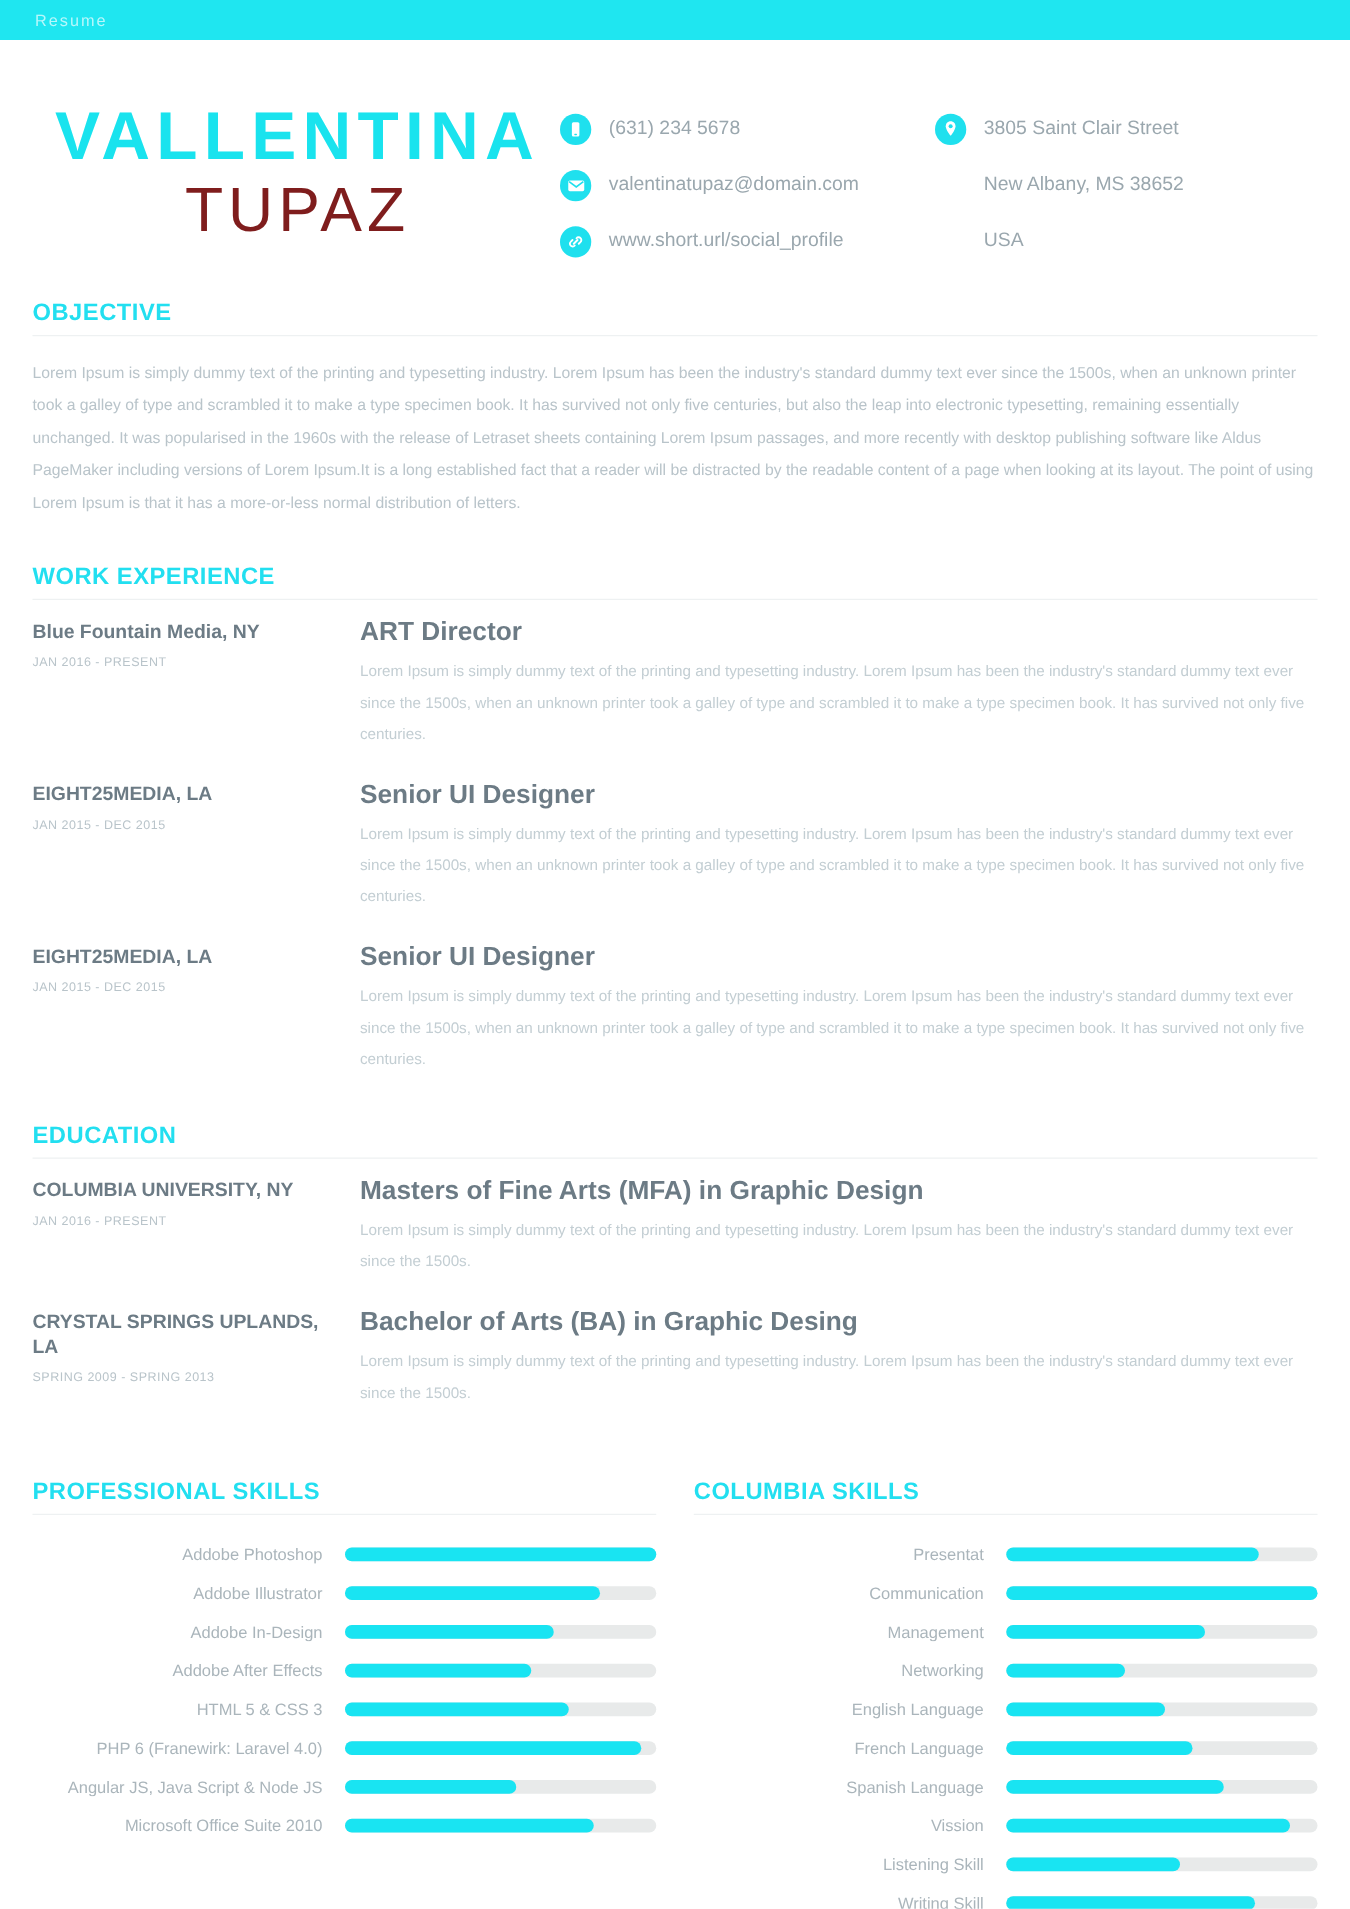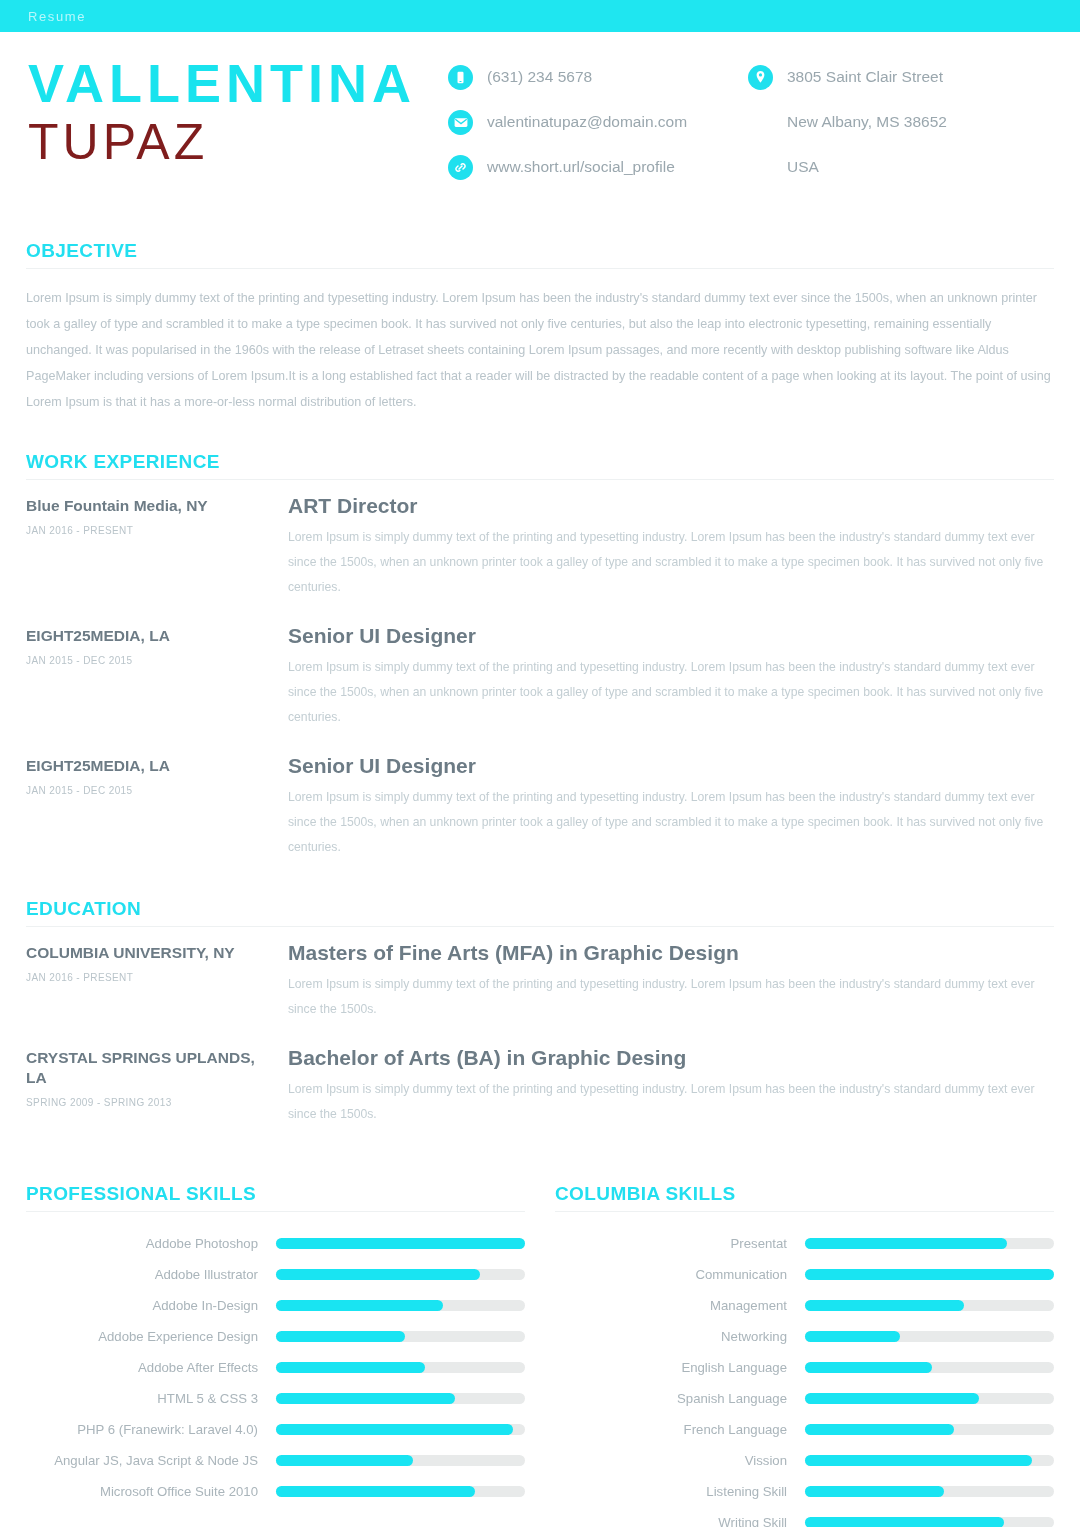--- a/index.html
+++ b/index.html
@@ -35,23 +35,24 @@
   .page {
     padding: 0 26px;
     box-sizing: border-box;
     width: 1080px;
   }
 
   
   .header {
     display: flex;
     align-items: flex-start;
-    padding-top: 21px;
+    padding-top: 47px;
     height: 190px;
     box-sizing: border-box;
+    text-align: center;
   }
   .name-block { width: 420px; padding-left: 2px; }
   .fname {
     font-size: 54px;
     font-weight: bold;
     color: #19e3ee;
     letter-spacing: 5px;
     line-height: 60px;
     margin: 0;
   }
@@ -340,26 +341,20 @@
               <div class="skill-fill" style="width: 82%;"></div>
             </div>
           </div>
           <div class="skill-row">
             <div class="skill-label">Addobe In-Design</div>
             <div class="skill-track">
               <div class="skill-fill" style="width: 67%;"></div>
             </div>
           </div>
           <div class="skill-row">
-            <div class="skill-label">Addobe Experience Design</div>
-            <div class="skill-track">
-              <div class="skill-fill" style="width: 52%;"></div>
-            </div>
-          </div>
-          <div class="skill-row">
             <div class="skill-label">Addobe After Effects</div>
             <div class="skill-track">
               <div class="skill-fill" style="width: 60%;"></div>
             </div>
           </div>
           <div class="skill-row">
             <div class="skill-label">HTML 5 &amp; CSS 3</div>
             <div class="skill-track">
               <div class="skill-fill" style="width: 72%;"></div>
             </div>
@@ -413,32 +408,32 @@
               <div class="skill-fill" style="width: 38%;"></div>
             </div>
           </div>
           <div class="skill-row">
             <div class="skill-label">English Language</div>
             <div class="skill-track">
               <div class="skill-fill" style="width: 51%;"></div>
             </div>
           </div>
           <div class="skill-row">
+            <div class="skill-label">French Language</div>
+            <div class="skill-track">
+              <div class="skill-fill" style="width: 60%;"></div>
+            </div>
+          </div>
+          <div class="skill-row">
             <div class="skill-label">Spanish Language</div>
             <div class="skill-track">
               <div class="skill-fill" style="width: 70%;"></div>
             </div>
           </div>
           <div class="skill-row">
-            <div class="skill-label">French Language</div>
-            <div class="skill-track">
-              <div class="skill-fill" style="width: 60%;"></div>
-            </div>
-          </div>
-          <div class="skill-row">
             <div class="skill-label">Vission</div>
             <div class="skill-track">
               <div class="skill-fill" style="width: 91%;"></div>
             </div>
           </div>
           <div class="skill-row">
             <div class="skill-label">Listening Skill</div>
             <div class="skill-track">
               <div class="skill-fill" style="width: 56%;"></div>
             </div>

